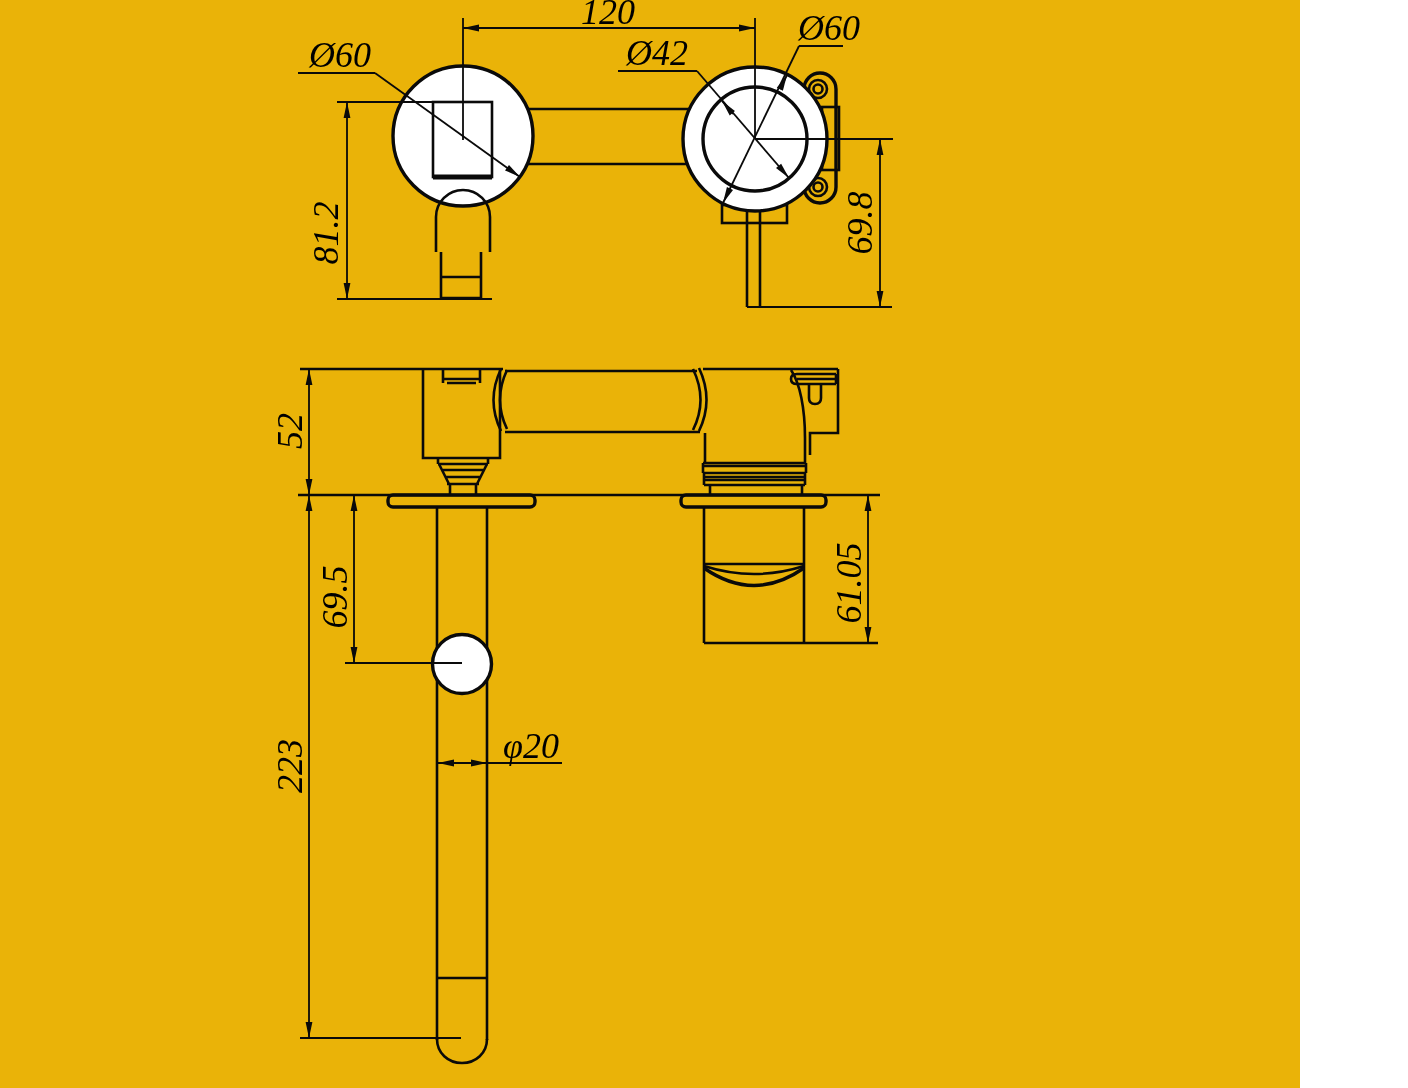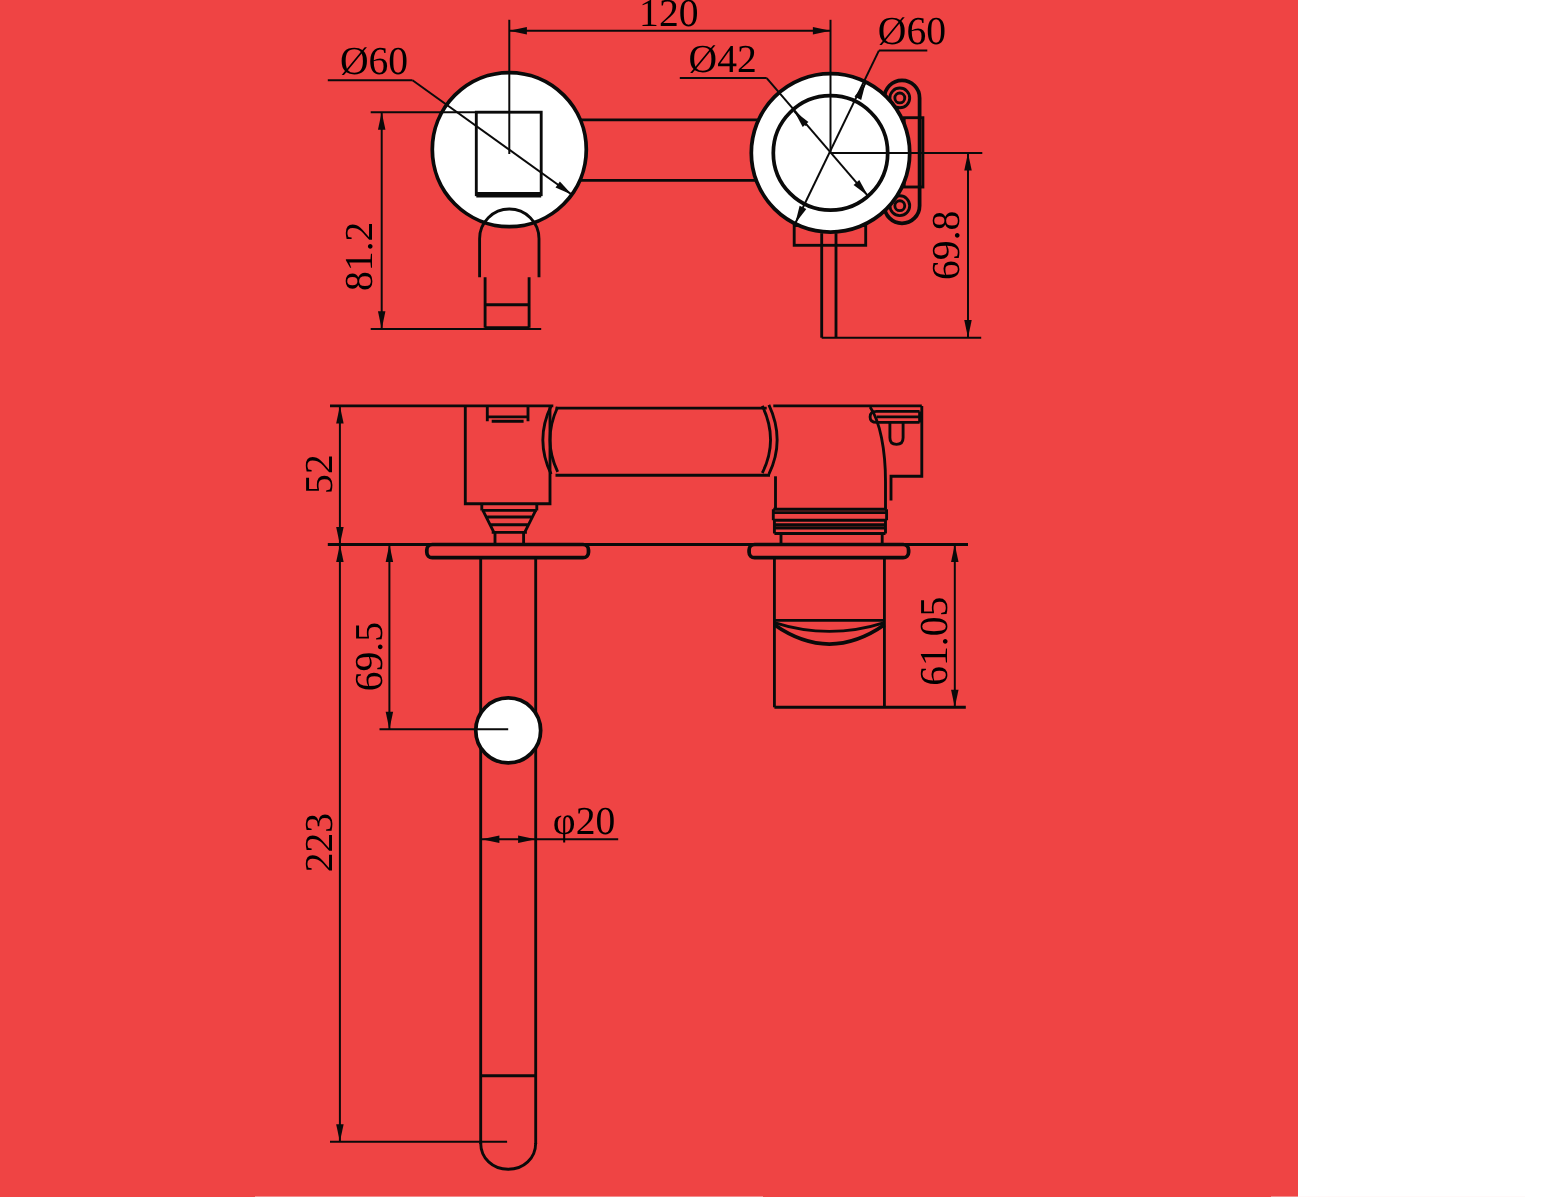--- a/index.html
+++ b/index.html
@@ -1,16 +1,16 @@
 <!DOCTYPE html>
 <html><head>
 <meta charset="utf-8">
 <style>
   html,body{margin:0;padding:0;background:#ffffff;}
-  .page{position:relative;width:1180px;height:1088px;background:#ef4444;overflow:hidden;}
+  .page{position:relative;width:1300px;height:1088px;background:#eab308;overflow:hidden;font-style:italic;}
   svg{display:block;}
   .o2{stroke:#0a0a0a;stroke-width:2.6;fill:none;}
   .o3{stroke:#0a0a0a;stroke-width:3.4;fill:none;}
   .o5{stroke:#0a0a0a;stroke-width:5;fill:none;}
   .d{stroke:#0a0a0a;stroke-width:1.8;fill:none;}
   .w{fill:#ffffff;}
   .dtxt{font-family:"Liberation Serif","DejaVu Serif",serif;font-size:36px;fill:#000;}
 </style>
 </head>
 <body>

